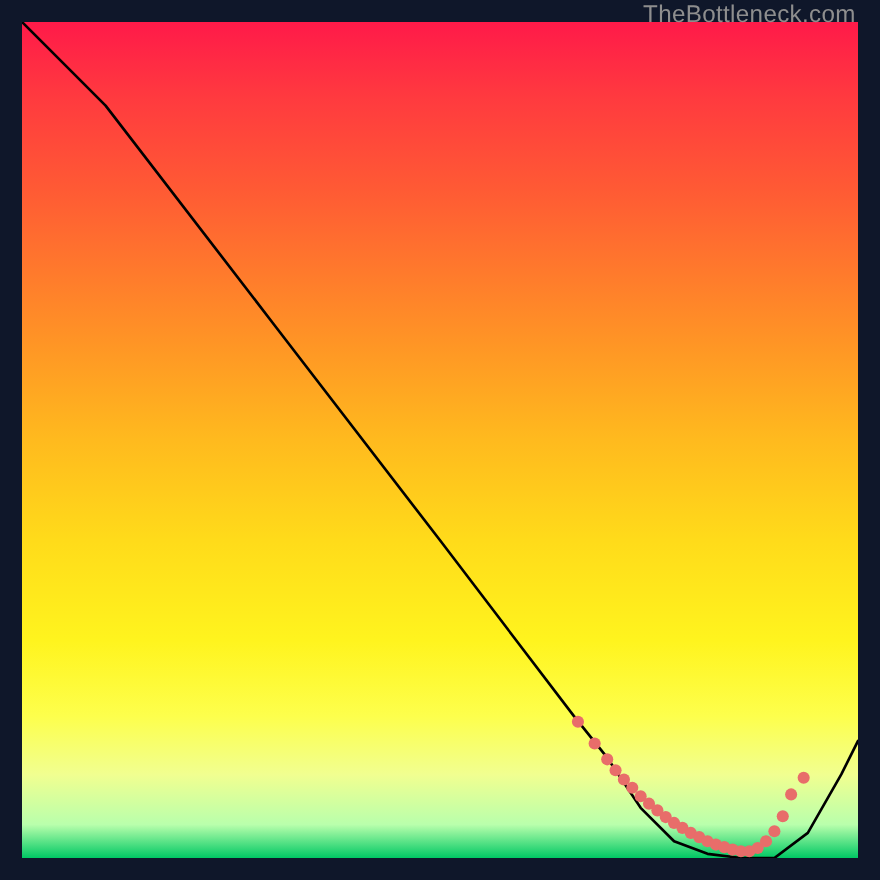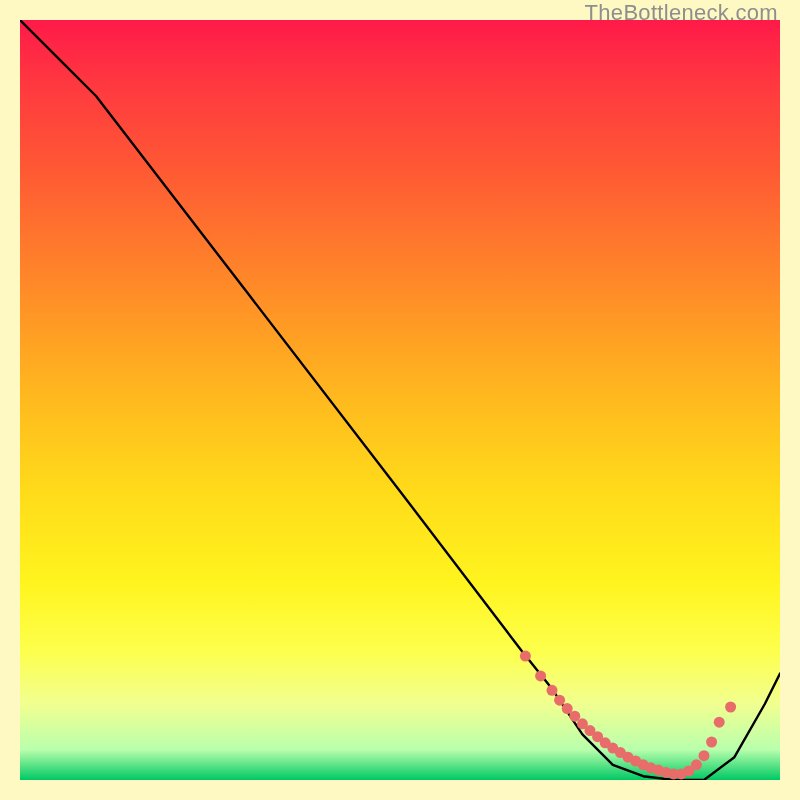--- a/index.html
+++ b/index.html
@@ -9,21 +9,21 @@
     height: 800px;
     background: #000;
     overflow: hidden;
   }
   .frame {
     position: absolute;
     left: 0;
     top: 0;
     width: 800px;
     height: 800px;
-    background: #fef9c3;
+    background: #0f172a;
   }
   .plot {
     position: absolute;
     left: 20px;
     top: 20px;
     width: 760px;
     height: 760px;
     background: linear-gradient(to bottom,
       #ff1a49 0%,
       #ff3a3f 9%,

